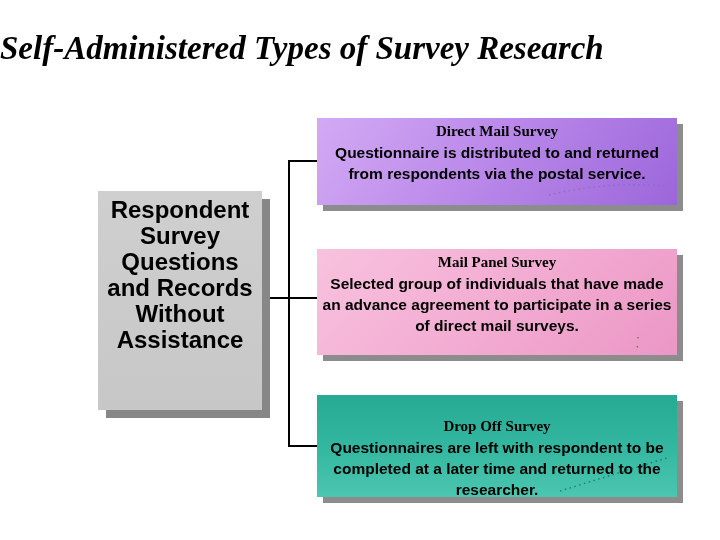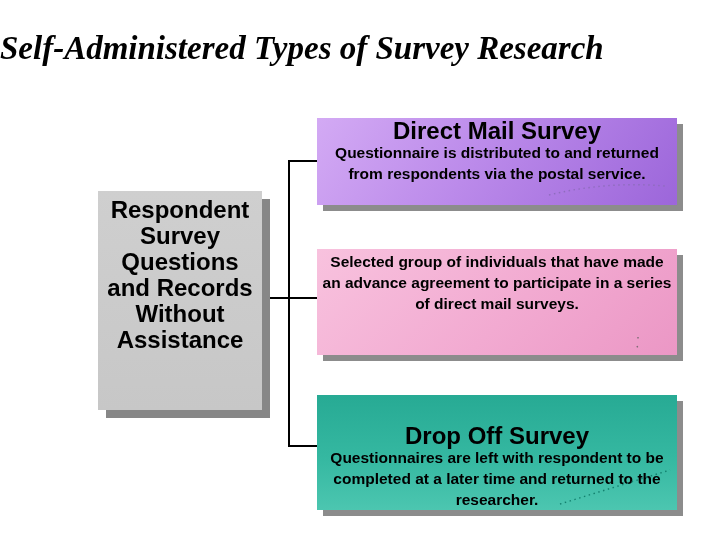--- a/index.html
+++ b/index.html
@@ -47,38 +47,38 @@
     position: absolute;
     left: 317px; width: 360px;
     box-shadow: 6px 6px 0 #8c8c8c;
     text-align: center;
     color: #000000;
     box-sizing: border-box;
     padding: 2px 5px 0 5px;
   }
   .survey-box .box-title {
     font-weight: bold;
-    font-size: 24px; line-height: 22px;
+    font-size: 15px; line-height: 22px; font-family: Liberation Serif, serif;
   }
   .survey-box .box-body {
     font-weight: bold;
     font-size: 15.5px; line-height: 21px; text-align: center;
   }
   .box-direct-mail {
     top: 118px; height: 87px;
     background: linear-gradient(125deg, #d3aaf4 0%, #bb8aea 45%, #9c66da 100%);
   }
   .box-mail-panel {
     top: 249px; height: 106px;
     background: linear-gradient(135deg, #f8c2de 0%, #f2aad1 55%, #eb97c5 100%);
   }
   .box-drop-off {
-    top: 395px; height: 115px;
+    top: 395px; height: 102px;
     background: linear-gradient(180deg, #27aa94 0%, #35b8a1 55%, #4cc6b0 100%);
-    padding-top: 30px;
+    padding-top: 20px;
   }
   .deco-svg { position: absolute; pointer-events: none; }
 </style>
 </head>
 <body>
 
 <div class="slide">
 
   <div class="slide-title">Self-Administered Types of Survey Research</div>
 
@@ -98,20 +98,21 @@
 
   <div class="survey-box box-direct-mail">
     <div class="box-title">Direct Mail Survey</div>
     <div class="box-body">Questionnaire is distributed to and returned from respondents via the postal service.</div>
     <svg class="deco-svg" style="right:10px; bottom:6px;" width="120" height="22" viewBox="0 0 120 22">
       <path d="M2,18 Q60,4 118,9" fill="none" stroke="#8f6cbe" stroke-width="1.4" stroke-dasharray="1.5 3.5"></path>
     </svg>
   </div>
 
   <div class="survey-box box-mail-panel">
+    <div class="box-title">Mail Panel Survey</div>
     <div class="box-body">Selected group of individuals that have made an advance agreement to participate in a series of direct mail surveys.</div>
     <svg class="deco-svg" style="right:34px; bottom:6px;" width="10" height="14" viewBox="0 0 10 14">
       <path d="M5,2 L5,6 M4,11 L5,13" fill="none" stroke="#7a6a72" stroke-width="1.4" stroke-dasharray="1.5 2.5"></path>
     </svg>
   </div>
 
   <div class="survey-box box-drop-off">
     <div class="box-title">Drop Off Survey</div>
     <div class="box-body">Questionnaires are left with respondent to be completed at a later time and returned to the researcher.</div>
     <svg class="deco-svg" style="right:4px; bottom:4px;" width="115" height="44" viewBox="0 0 115 44">

